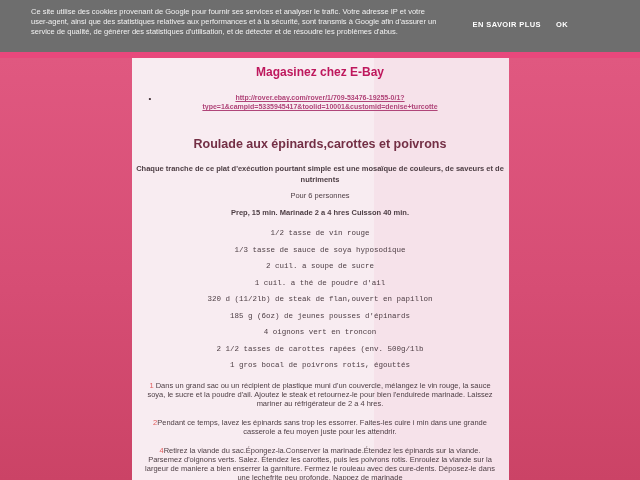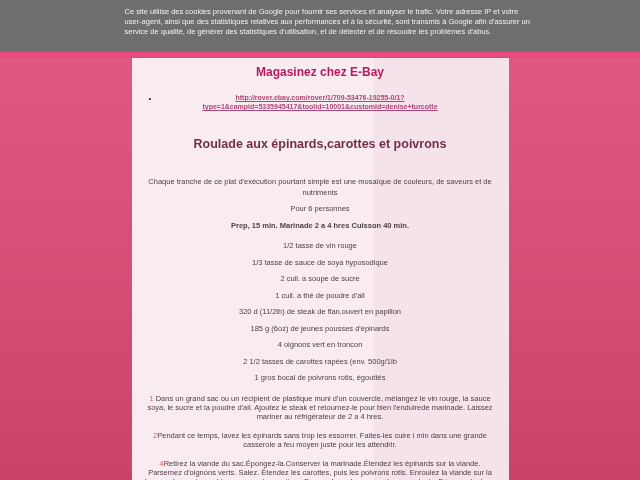--- a/index.html
+++ b/index.html
@@ -2,21 +2,21 @@
 <html><head>
 <meta charset="utf-8">
 <style>
   * { margin: 0; padding: 0; box-sizing: border-box; }
   html, body { width: 640px; height: 480px; overflow: hidden; }
   body { font-family: "Liberation Sans", sans-serif; background: #cb4366; }
 
   
   .cookie-banner {
     width: 640px; height: 52px; background: #6e6e6e;
-    display: flex; align-items: flex-start; padding: 7px 14px 7px 31px; justify-content: center;
+    display: flex; align-items: flex-start; padding: 7px 14px 7px 31px;
   }
   .cookie-message {
     width: 408px; color: #f2f2f2; font-size: 7.5px; line-height: 9.8px;
   }
   .cookie-actions {
     display: flex; align-items: center; gap: 15px;
     margin-left: auto; margin-top: 13px; padding-right: 58px; white-space: nowrap;
   }
   .cookie-link {
     color: #ffffff; font-size: 7.5px; font-weight: bold;
@@ -56,32 +56,36 @@
   }
   .ebay-link span { display: block; }
 
   .post-title {
     font-size: 12.5px; font-weight: bold; color: #732f45; margin-top: 24px;
   }
 
   .body-line {
     font-size: 7.5px; color: #4d3e44; line-height: 10.5px; margin: 6px 0;
   }
-  .intro { margin-top: 26px; }
+  .intro { margin-top: 13px; font-weight: bold; }
   .times { margin-bottom: 10px; font-weight: bold; }
-  .ingredient { margin: 6px 0; }
+  .ingredient { margin: 6px 0; font-family: Liberation Mono, monospace; }
   .ingredients { margin-bottom: 4px; }
   .step { line-height: 9px; margin: 10px 8px; text-align: center; }
   .step-num { color: #e05c5c; }
 </style>
 </head>
 <body>
 
 <div class="cookie-banner">
   <p class="cookie-message">Ce site utilise des cookies provenant de Google pour fournir ses services et analyser le trafic. Votre adresse IP et votre user-agent, ainsi que des statistiques relatives aux performances et à la sécurité, sont transmis à Google afin d'assurer un service de qualité, de générer des statistiques d'utilisation, et de détecter et de résoudre les problèmes d'abus.</p>
+  <div class="cookie-actions">
+    <a class="cookie-link">EN SAVOIR PLUS</a>
+    <a class="cookie-link">OK</a>
+  </div>
 </div>
 
 <div class="accent-strip"></div>
 
 <div class="page">
   <div class="content">
     <div class="sidebar-tint"></div>
 
     <h1 class="widget-title">Magasinez chez E-Bay</h1>
 

